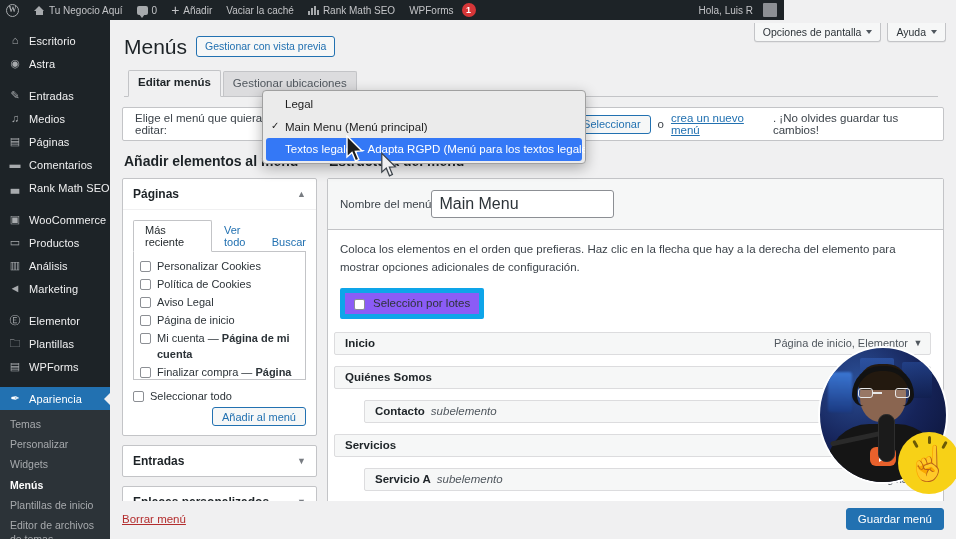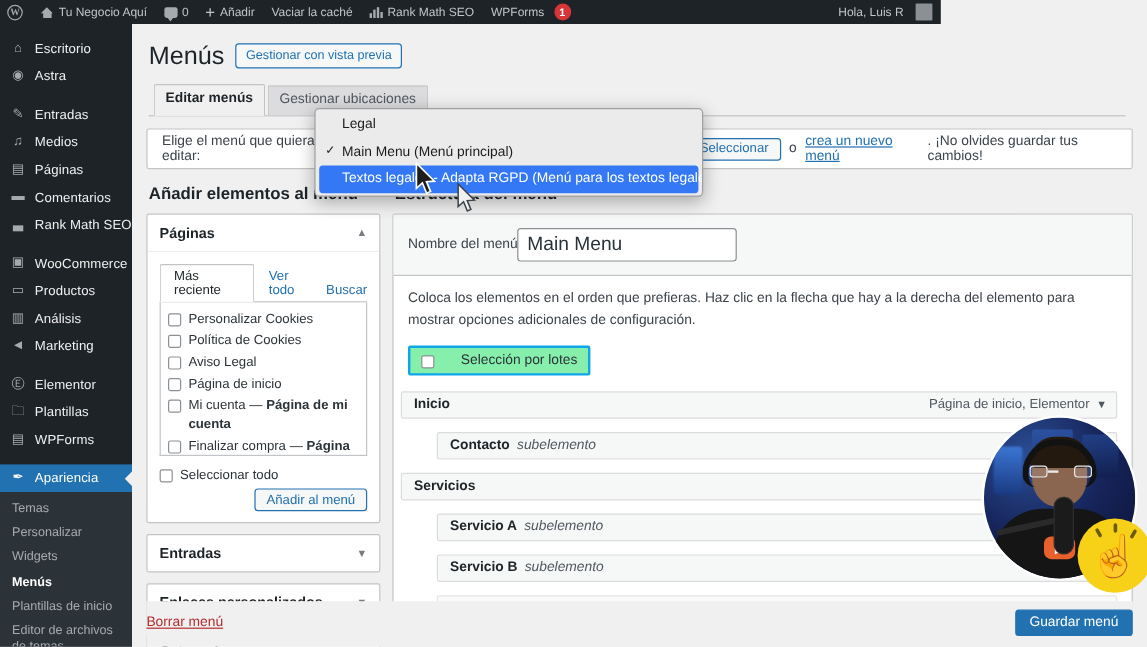--- a/index.html
+++ b/index.html
@@ -252,22 +252,22 @@
     font-size: 11.5px;
   }
   .text-input {
     border: 1px solid #8c8f94; border-radius: 3px; background: #fff;
     padding: 4px 7px; width: 183px; font-size: 16px; color: #2c3338;
     font-family: "Liberation Sans", sans-serif;
   }
   .ms-body { padding: 11px 12px 0 12px; }
   .ms-help { font-size: 11.5px; line-height: 1.55; color: #3c434a; margin: 0 0 11px 0; }
   .bulk-box {
-    display: inline-flex; align-items: center; gap: 22px;
-    border: 2px solid #0ea5e9; background: #86efac; border-radius: 2px;
+    display: inline-flex; align-items: center; gap: 8px;
+    border: 5px solid #0ea5e9; background: #8b5cf6; border-radius: 2px;
     padding: 4px 9px; font-size: 11.5px; color: #2c3338;
   }
   .items-area { padding: 13px 12px 0 6px; }
   .menu-row {
     background: #f6f7f7; border: 1px solid #dcdcde; border-radius: 2px;
     display: flex; align-items: center; height: 23px;
     padding: 0 2px 0 10px; margin-bottom: 11px; font-size: 11.5px;
   }
   .menu-row.depth1 { margin-left: 30px; }
   .mr-title { font-weight: 700; color: #1d2327; }
@@ -497,20 +497,30 @@
       <div class="sub-item"><span>Personalizar</span></div>
       <div class="sub-item"><span>Widgets</span></div>
       <div class="sub-item current"><span>Menús</span></div>
       <div class="sub-item"><span>Plantillas de inicio</span></div>
       <div class="sub-item"><span>Editor de archivos de temas</span></div>
     </div>
   </div>
 
   <div id="content">
 
+    <div class="screen-meta">
+      <div class="meta-btn">
+        <span>Opciones de pantalla</span>
+        <span class="caret-dn"></span>
+      </div>
+      <div class="meta-btn">
+        <span>Ayuda</span>
+        <span class="caret-dn"></span>
+      </div>
+    </div>
 
     <div class="page-head">
       <div class="page-title-row">
         <h1 class="page-title">Menús</h1>
         <span class="title-action">Gestionar con vista previa</span>
       </div>
       <div class="nav-tabs">
         <span class="nav-tab active">Editar menús</span>
         <span class="nav-tab">Gestionar ubicaciones</span>
       </div>
@@ -613,20 +623,25 @@
               <span>Selección por lotes</span>
             </div>
           </div>
 
           <div class="items-area">
             <div class="menu-row">
               <span class="mr-title">Inicio</span>
               <span class="mr-type">Página de inicio, Elementor</span>
               <span class="mr-toggle">▼</span>
             </div>
+            <div class="menu-row">
+              <span class="mr-title">Quiénes Somos</span>
+              <span class="mr-type">Elementor</span>
+              <span class="mr-toggle">▼</span>
+            </div>
             <div class="menu-row depth1">
               <span class="mr-title">Contacto</span>
               <span class="mr-sub">subelemento</span>
               <span class="mr-type">Elementor</span>
               <span class="mr-toggle">▼</span>
             </div>
             <div class="menu-row">
               <span class="mr-title">Servicios</span>
               <span class="mr-type">Elementor</span>
               <span class="mr-toggle">▼</span>

